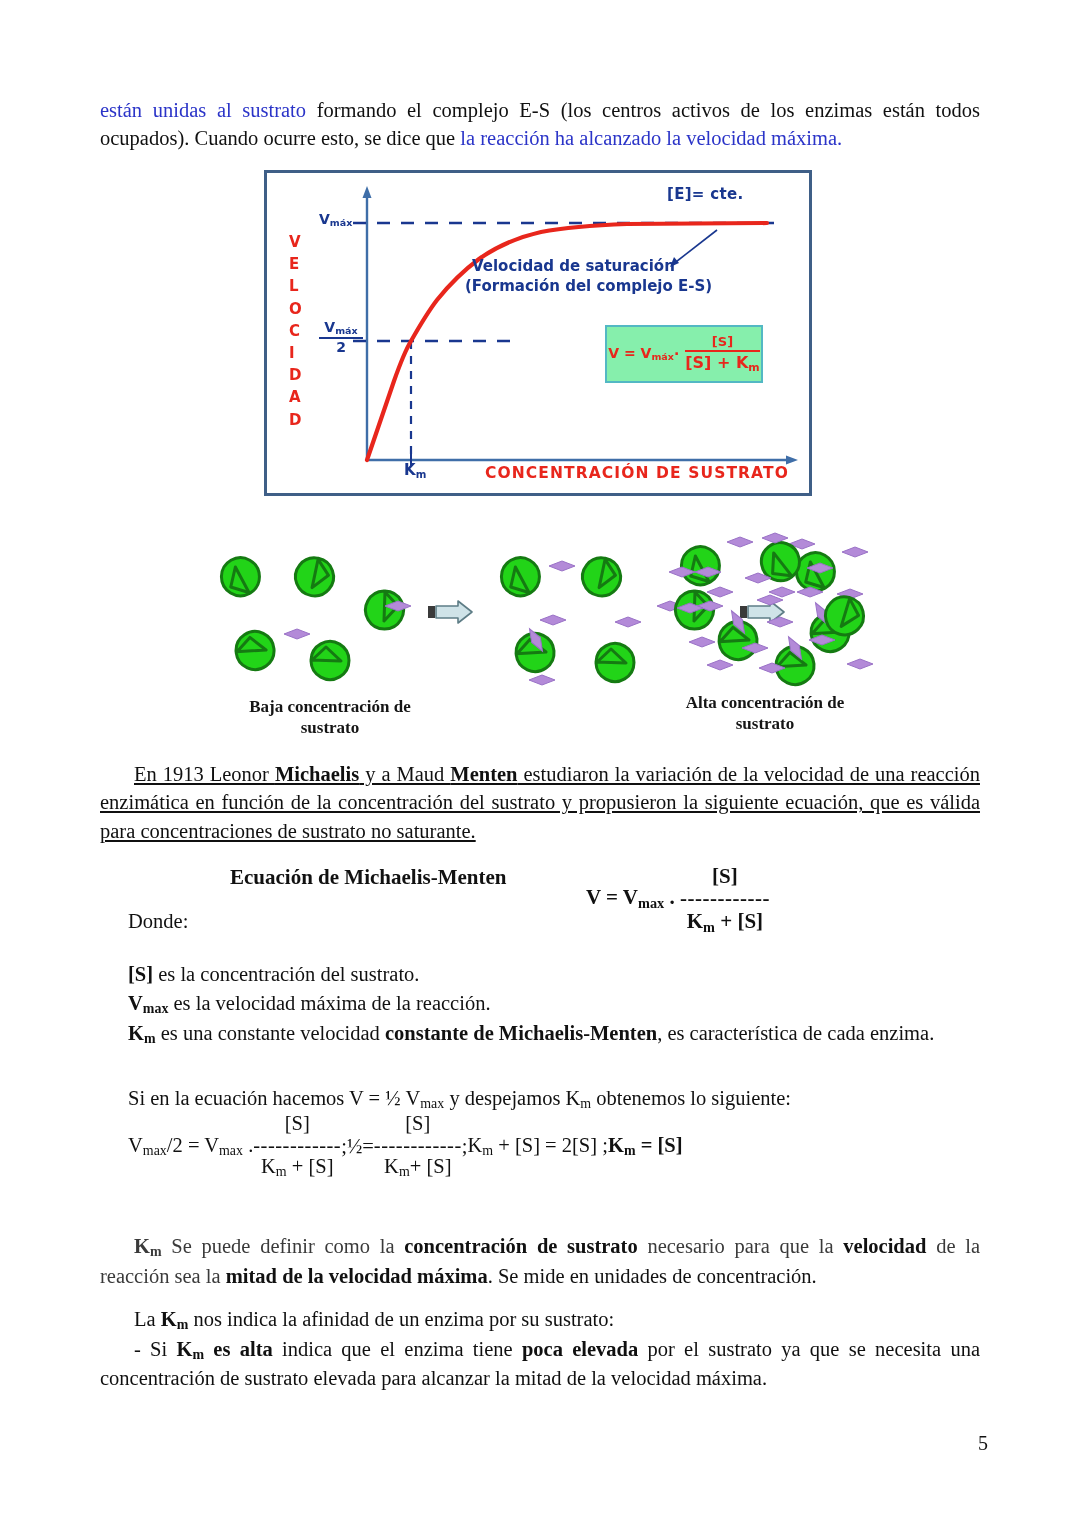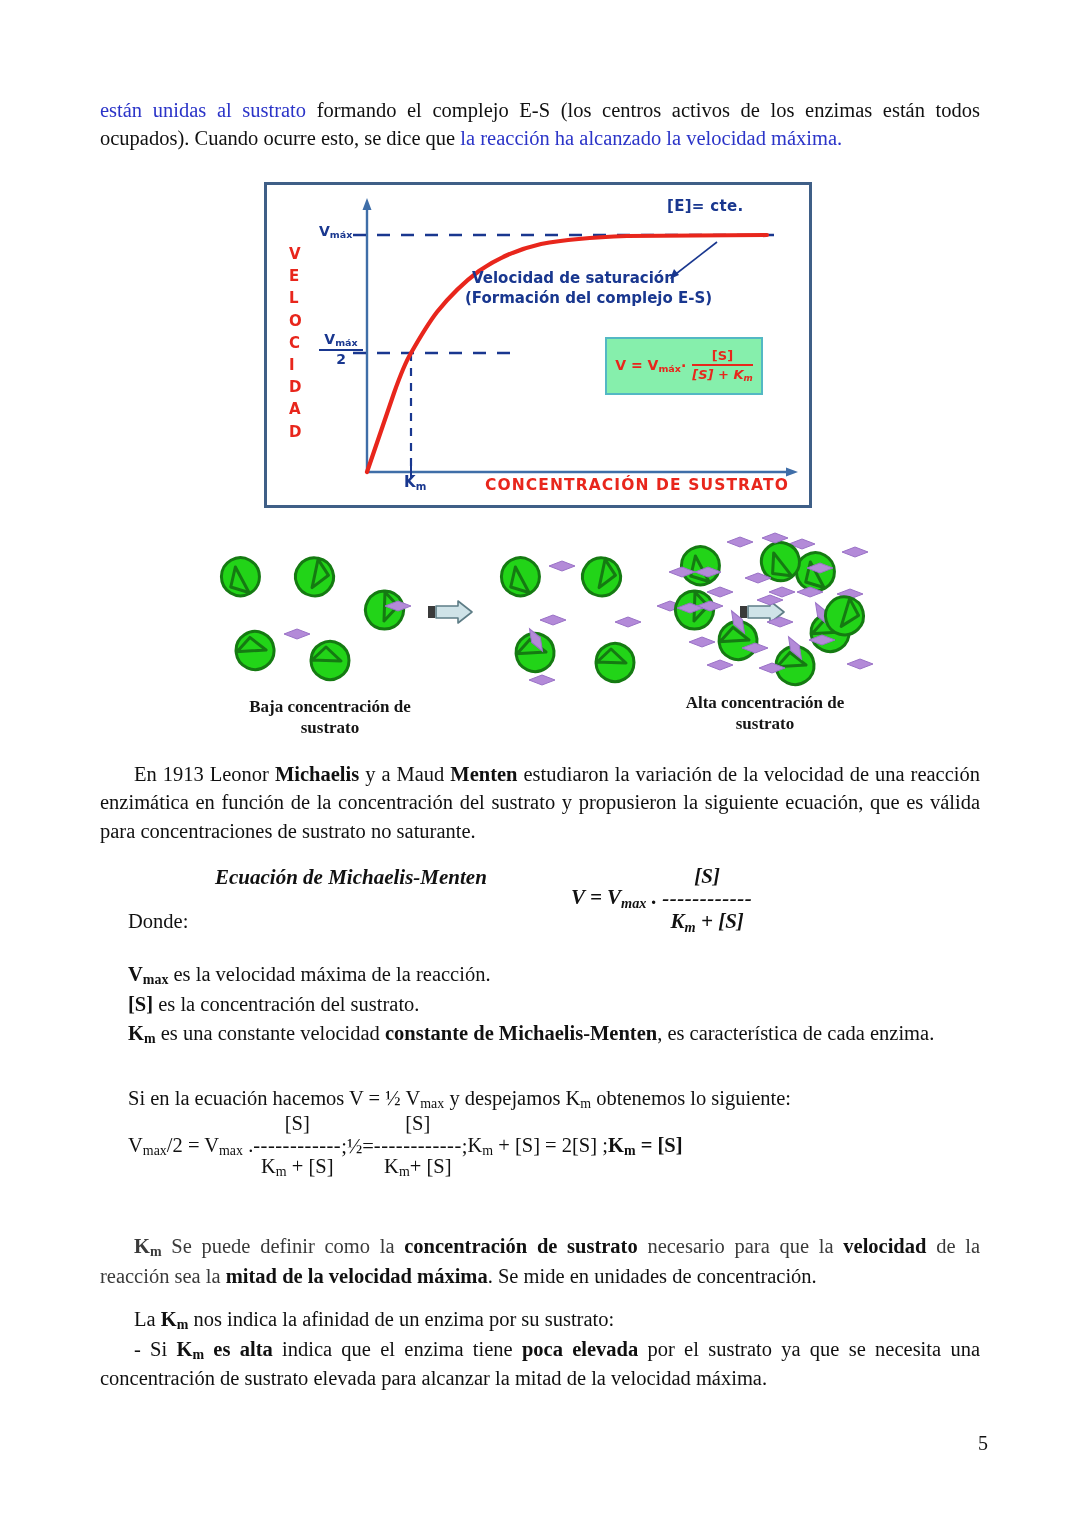--- a/index.html
+++ b/index.html
@@ -22,34 +22,34 @@
   }
 
   
   .para {
     font-size: 20.5px;
     line-height: 1.38;
     text-align: justify;
     margin: 0 0 0 0;
     color: #101010;
   }
-  .para.indent { text-indent: 34px; }
+  .para.indent { text-indent: 34px; text-decoration: underline; }
   .blue { color: #2b34c8; }
   .b { font-weight: bold; }
   sub {
     font-size: 0.68em;
     vertical-align: -0.25em;
     font-weight: inherit;
   }
 
   
   .figure-wrap {
     position: absolute;
     left: 264px;
-    top: 182px;
+    top: 170px;
     width: 548px;
     height: 326px;
     border-radius: 28px;
   }
   .chart-box {
     position: absolute;
     inset: 0;
     border: 3px solid #3f5f87;
     background: #ffffff;
     box-sizing: border-box;
@@ -120,21 +120,21 @@
     font-size: 14px;
   }
   .frac {
     display: inline-block;
     text-align: center;
     margin-left: 6px;
     vertical-align: middle;
   }
   .frac .top { display: block; font-size: 13px; }
   .frac .line { display: block; border-top: 2.5px solid #e8261c; margin: 1px 0; }
-  .frac .bot { display: block; font-size: 13px; font-style: italic; }
+  .frac .bot { display: block; font-size: 16px; }
 
   
   .enzyme-wrap {
     position: absolute;
     left: 190px;
     top: 532px;
     width: 700px;
     height: 215px;
   }
   .cap {
@@ -144,25 +144,24 @@
     font-size: 17px;
     color: #151515;
     text-align: center;
     line-height: 1.25;
     white-space: pre-line;
   }
   .cap-low  { left: 20px;  top: 164px; width: 240px; }
   .cap-high { left: 450px; top: 160px; width: 250px; }
   .mm-eq {
     position: absolute;
-    left: 93px;
+    left: 108px;
     top: 855px;
     width: 880px;
     height: 70px;
-    font-style: italic;
   }
   .mm-title {
     position: absolute;
     left: 122px; top: 10px;
     font-weight: bold;
     font-size: 21px;
   }
   .mm-expr {
     position: absolute;
     left: 478px; top: 10px;
@@ -548,22 +547,22 @@
         <span class="n">[S]</span>
         <span class="m">------------</span>
         <span class="d"><span>K</span><sub>m</sub><span> + [S]</span></span>
       </span>
     </div>
   </div>
 
   <div class="donde">Donde:</div>
 
   <div class="defs">
+    <div><span class="b">[S]</span><span> es la concentración del sustrato.</span></div>
     <div><span class="b"><span>V</span><sub>max</sub></span><span> es la velocidad máxima de la reacción.</span></div>
-    <div><span class="b">[S]</span><span> es la concentración del sustrato.</span></div>
     <div><span class="b"><span>K</span><sub>m</sub></span><span> es una constante velocidad </span><span class="b">constante de Michaelis-Menten</span><span>, es característica de cada enzima.</span></div>
   </div>
 
   <div class="si-line"><span>Si en la ecuación hacemos V = ½ V</span><sub>max</sub><span> y despejamos K</span><sub>m</sub><span> obtenemos lo siguiente:</span></div>
 
   <div class="derivation">
     <span class="piece"><span>V</span><sub>max</sub><span>/2 = V</span><sub>max</sub><span> . </span></span><span class="dashfrac piece">
       <span class="n">[S]</span>
       <span class="m">------------</span>
       <span class="d"><span>K</span><sub>m</sub><span> + [S]</span></span>

